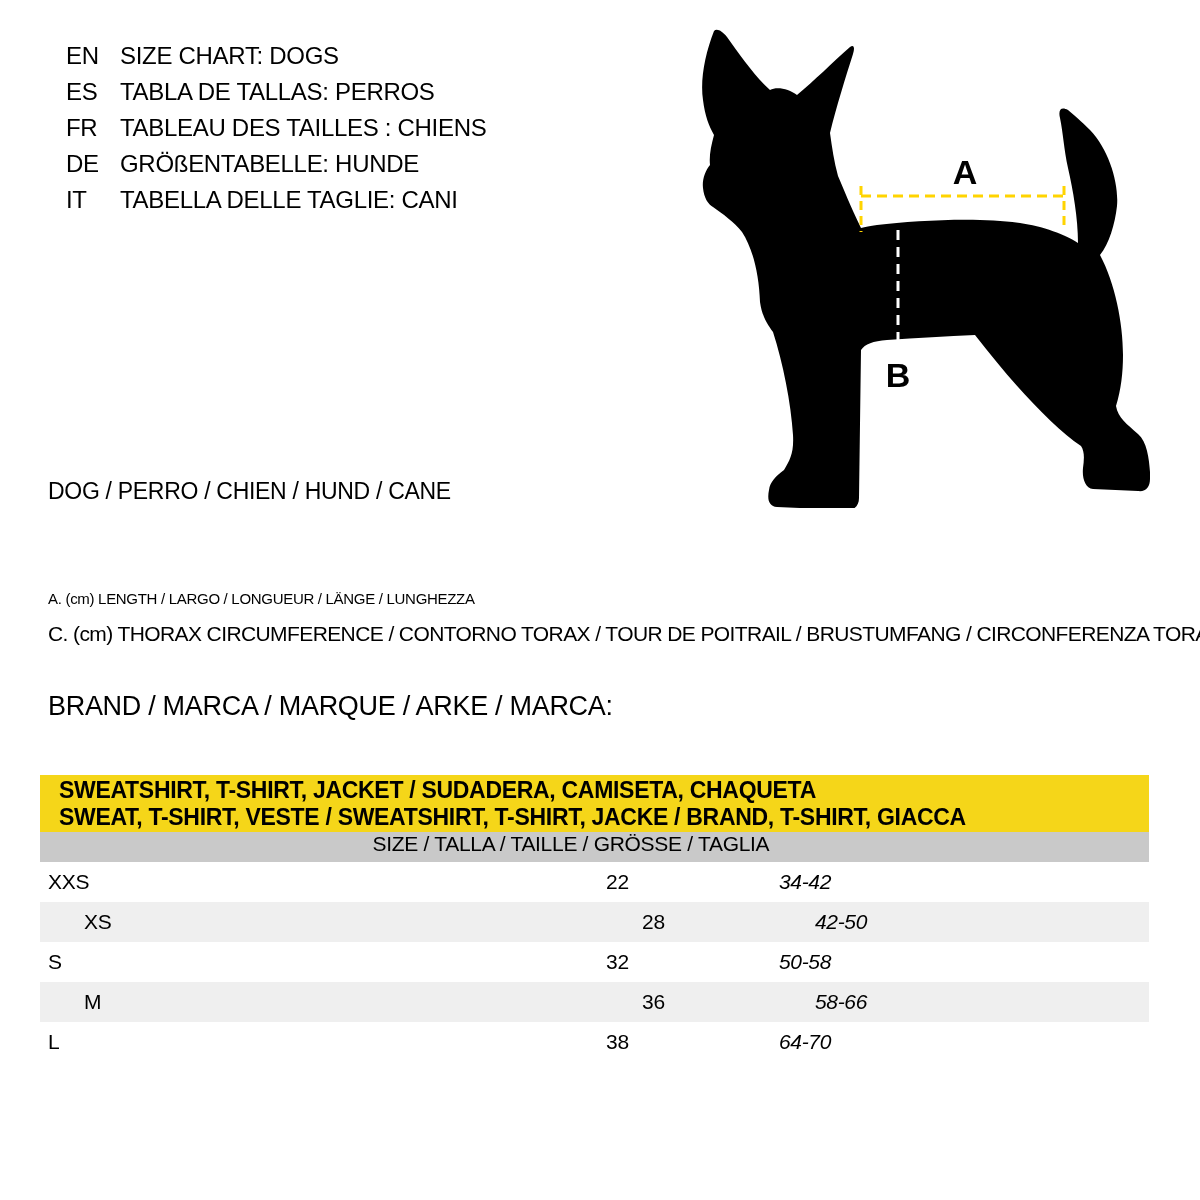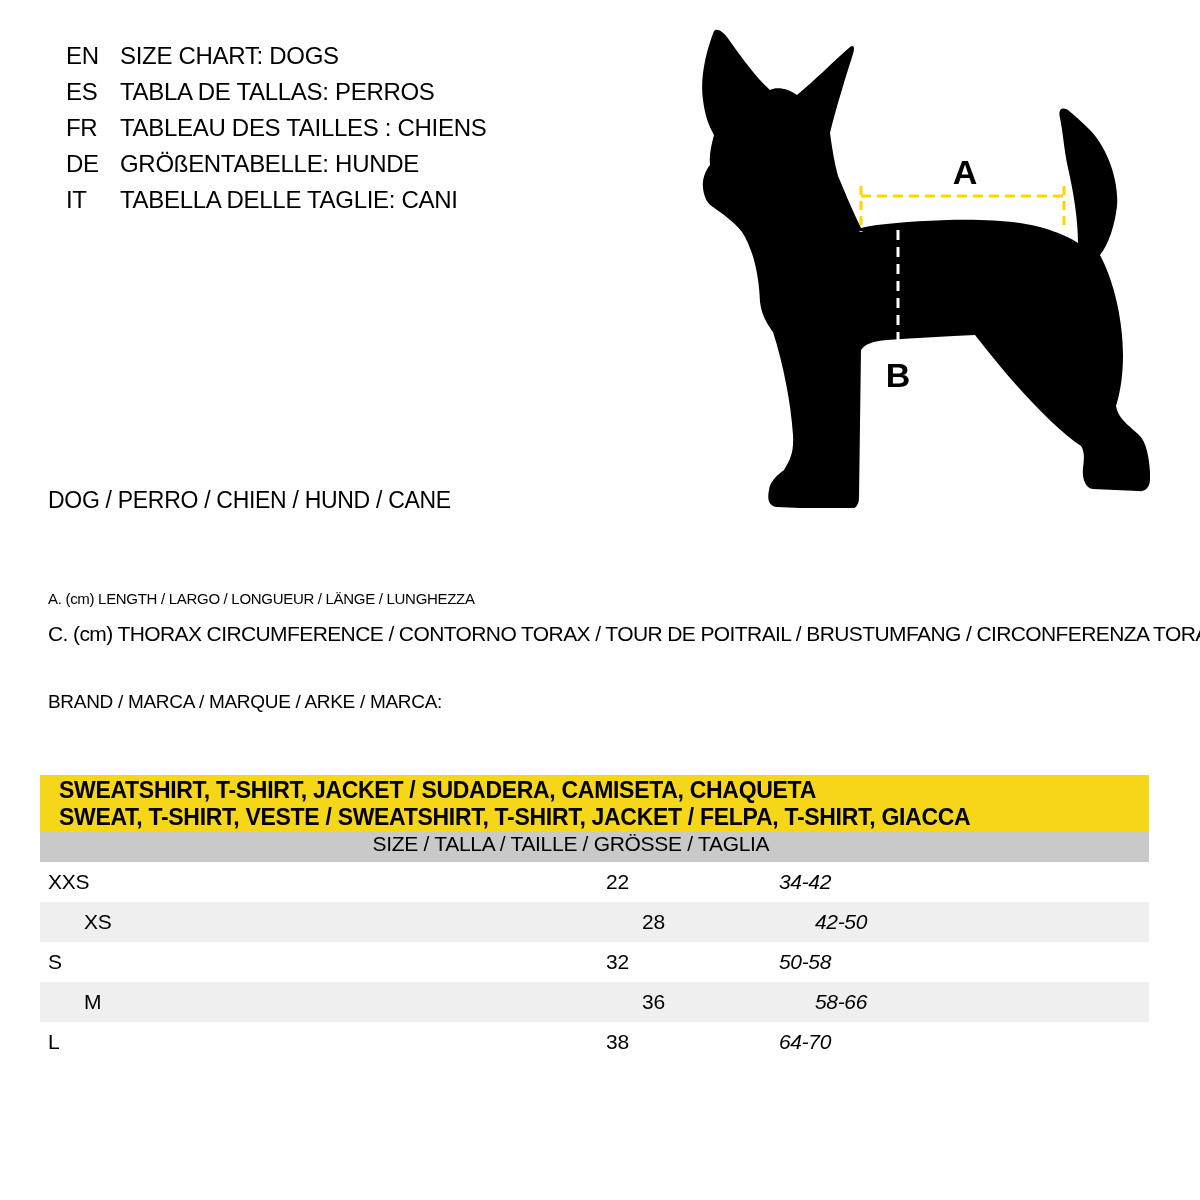--- a/index.html
+++ b/index.html
@@ -13,27 +13,27 @@
   .lang-code { width:54px; flex:0 0 54px; }
   .lang-title { white-space:nowrap; }
 
   
   #dog-figure { position:absolute; left:697px; top:28px; width:460px; height:480px; }
   #dog-figure svg { display:block; width:460px; height:480px; }
   .measure-letter { position:absolute; font-size:34px; font-weight:bold; text-align:center; line-height:1; }
   #label-a { left:940px; top:155px; width:50px; }
   #label-b { left:876px; top:358px; width:44px; }
 
-  #dog-caption { position:absolute; left:48px; top:478px; font-size:23px; letter-spacing:-0.3px; white-space:nowrap;margin-top:9px; }
+  #dog-caption { position:absolute; left:48px; top:478px; font-size:23px; letter-spacing:-0.3px; white-space:nowrap; }
 
   
   #measure-a-line { position:absolute; left:48px; top:590px; font-size:15px; letter-spacing:-0.3px; white-space:nowrap; }
   #measure-c-line { position:absolute; left:48px; top:622px; font-size:21px; letter-spacing:-0.6px; white-space:nowrap; }
 
-  #brand-line { position:absolute; left:48px; top:691px; font-size:19px; letter-spacing:-0.3px; white-space:nowrap; }
+  #brand-line { position:absolute; left:48px; top:691px; font-size:27px; letter-spacing:-0.3px; white-space:nowrap; }
 
   
   #size-banner { position:absolute; left:40px; top:775px; width:1109px; height:57px; background:#F5D619; padding:2px 0 0 19px; }
   .banner-line { font-size:23px; font-weight:bold; line-height:27px; letter-spacing:-0.3px; white-space:nowrap; }
 
   
   #size-table { position:absolute; left:40px; top:832px; width:1109px; }
   .t-row { display:flex; height:40px; align-items:center; font-size:21px; letter-spacing:-0.3px; }
   .t-row.header { height:30px; background:#C9C9C9;flex-direction:column; }
   .t-row.alt { background:#EFEFEF;padding-left:36px; }
@@ -131,21 +131,21 @@
 
   <div id="dog-caption">DOG / PERRO / CHIEN / HUND / CANE</div>
 
   <div id="measure-a-line">A. (cm) LENGTH / LARGO / LONGUEUR / LÄNGE / LUNGHEZZA</div>
   <div id="measure-c-line">C. (cm) THORAX CIRCUMFERENCE / CONTORNO TORAX / TOUR DE POITRAIL / BRUSTUMFANG / CIRCONFERENZA TORACE</div>
 
   <div id="brand-line">BRAND / MARCA / MARQUE / ARKE / MARCA:</div>
 
   <div id="size-banner">
     <div class="banner-line">SWEATSHIRT, T-SHIRT, JACKET / SUDADERA, CAMISETA, CHAQUETA</div>
-    <div class="banner-line">SWEAT, T-SHIRT, VESTE / SWEATSHIRT, T-SHIRT, JACKET / FELPA, T-SHIRT, GIACCA</div>
+    <div class="banner-line">SWEAT, T-SHIRT, VESTE / SWEATSHIRT, T-SHIRT, JACKE / BRAND, T-SHIRT, GIACCA</div>
   </div>
 
   <div id="size-table">
     <div class="t-row header">
       <span class="col-size">SIZE / TALLA / TAILLE / GRÖSSE / TAGLIA</span>
       <span class="col-a">A (cm)</span>
       <span class="col-b">B (cm)</span>
     </div>
     <div class="t-row">
       <span class="col-size">XXS</span>

